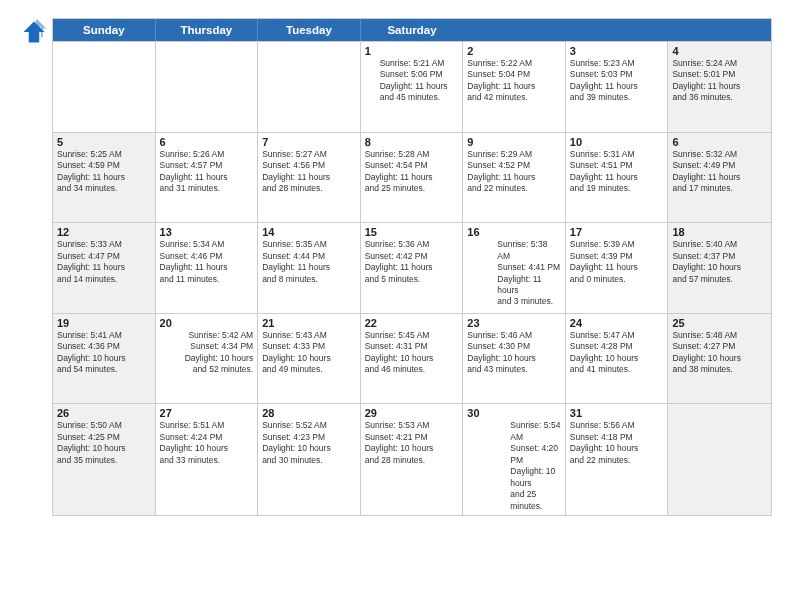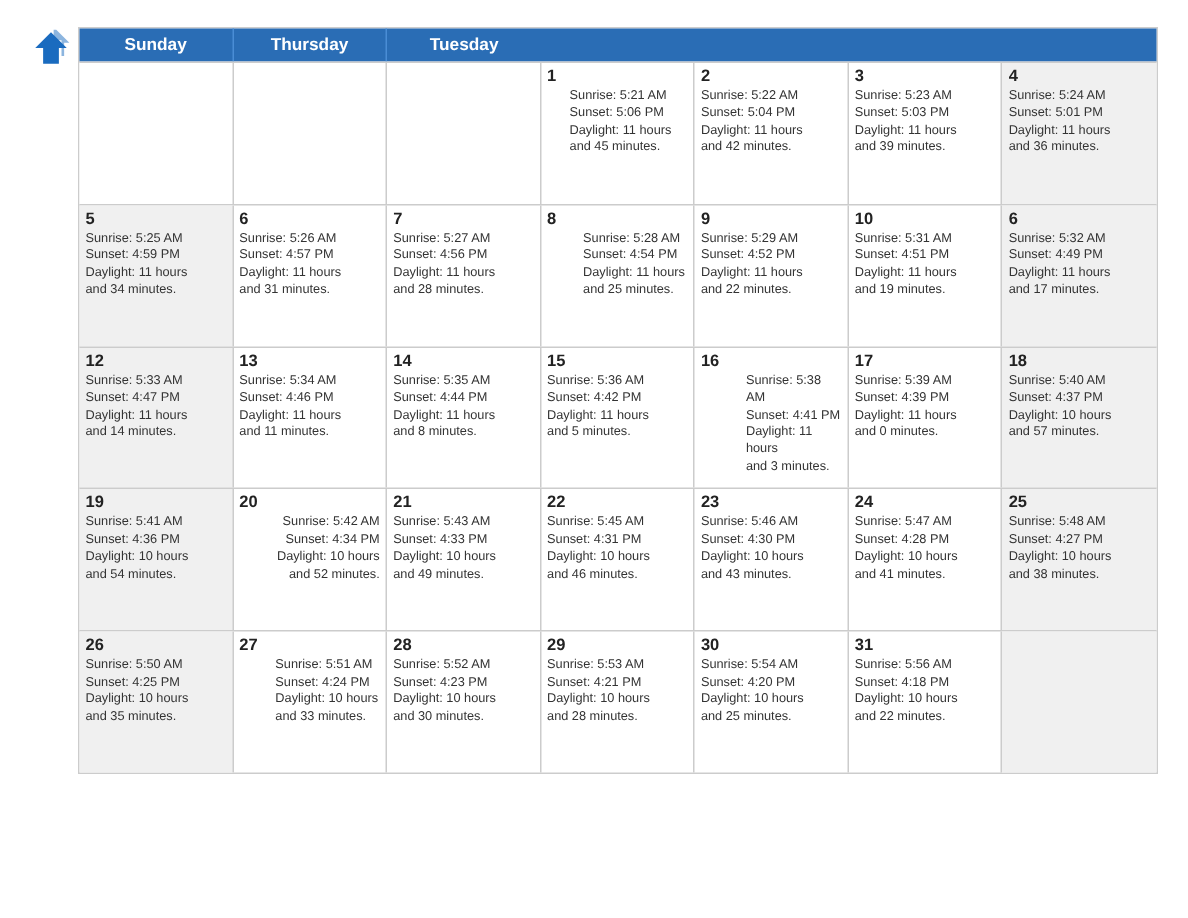--- a/index.html
+++ b/index.html
@@ -125,20 +125,21 @@
       <div class="month-title"></div>
       <div class="subtitle"></div>
     </div>
   </div>
 
   <div class="calendar">
     <div class="cal-header-row">
         <div class="cal-header-cell">Sunday</div>
         <div class="cal-header-cell">Thursday</div>
         <div class="cal-header-cell">Tuesday</div>
+        <div class="cal-header-cell">Saturday</div>
       </div>
     <div class="cal-body">
         <div class="cal-row">
           <div class="cal-cell empty"></div>
           <div class="cal-cell empty"></div>
           <div class="cal-cell empty"></div>
           <div class="cal-cell">
             <span class="day-num">1</span>
             <div class="cell-info" style="white-space: pre-line; margin-left: 15px;">Sunrise: 5:21 AM
 Sunset: 5:06 PM
@@ -184,21 +185,21 @@
           </div>
           <div class="cal-cell">
             <span class="day-num">7</span>
             <div class="cell-info" style="white-space: pre-line;">Sunrise: 5:27 AM
 Sunset: 4:56 PM
 Daylight: 11 hours
 and 28 minutes.</div>
           </div>
           <div class="cal-cell">
             <span class="day-num">8</span>
-            <div class="cell-info" style="white-space: pre-line; margin-left: 24px;">Sunrise: 5:28 AM
+            <div class="cell-info" style="white-space: pre-line;">Sunrise: 5:28 AM
 Sunset: 4:54 PM
 Daylight: 11 hours
 and 25 minutes.</div>
           </div>
           <div class="cal-cell">
             <span class="day-num">9</span>
             <div class="cell-info" style="white-space: pre-line;">Sunrise: 5:29 AM
 Sunset: 4:52 PM
 Daylight: 11 hours
 and 22 minutes.</div>
@@ -323,42 +324,42 @@
         <div class="cal-row">
           <div class="cal-cell shaded">
             <span class="day-num">26</span>
             <div class="cell-info" style="white-space: pre-line;">Sunrise: 5:50 AM
 Sunset: 4:25 PM
 Daylight: 10 hours
 and 35 minutes.</div>
           </div>
           <div class="cal-cell">
             <span class="day-num">27</span>
-            <div class="cell-info" style="white-space: pre-line; margin-left: 24px;">Sunrise: 5:51 AM
+            <div class="cell-info" style="white-space: pre-line;">Sunrise: 5:51 AM
 Sunset: 4:24 PM
 Daylight: 10 hours
 and 33 minutes.</div>
           </div>
           <div class="cal-cell">
             <span class="day-num">28</span>
             <div class="cell-info" style="white-space: pre-line;">Sunrise: 5:52 AM
 Sunset: 4:23 PM
 Daylight: 10 hours
 and 30 minutes.</div>
           </div>
           <div class="cal-cell">
             <span class="day-num">29</span>
             <div class="cell-info" style="white-space: pre-line;">Sunrise: 5:53 AM
 Sunset: 4:21 PM
 Daylight: 10 hours
 and 28 minutes.</div>
           </div>
           <div class="cal-cell">
             <span class="day-num">30</span>
-            <div class="cell-info" style="white-space: pre-line;">Sunrise: 5:54 AM
+            <div class="cell-info" style="white-space: pre-line; margin-left: 43px;">Sunrise: 5:54 AM
 Sunset: 4:20 PM
 Daylight: 10 hours
 and 25 minutes.</div>
           </div>
           <div class="cal-cell">
             <span class="day-num">31</span>
             <div class="cell-info" style="white-space: pre-line;">Sunrise: 5:56 AM
 Sunset: 4:18 PM
 Daylight: 10 hours
 and 22 minutes.</div>

